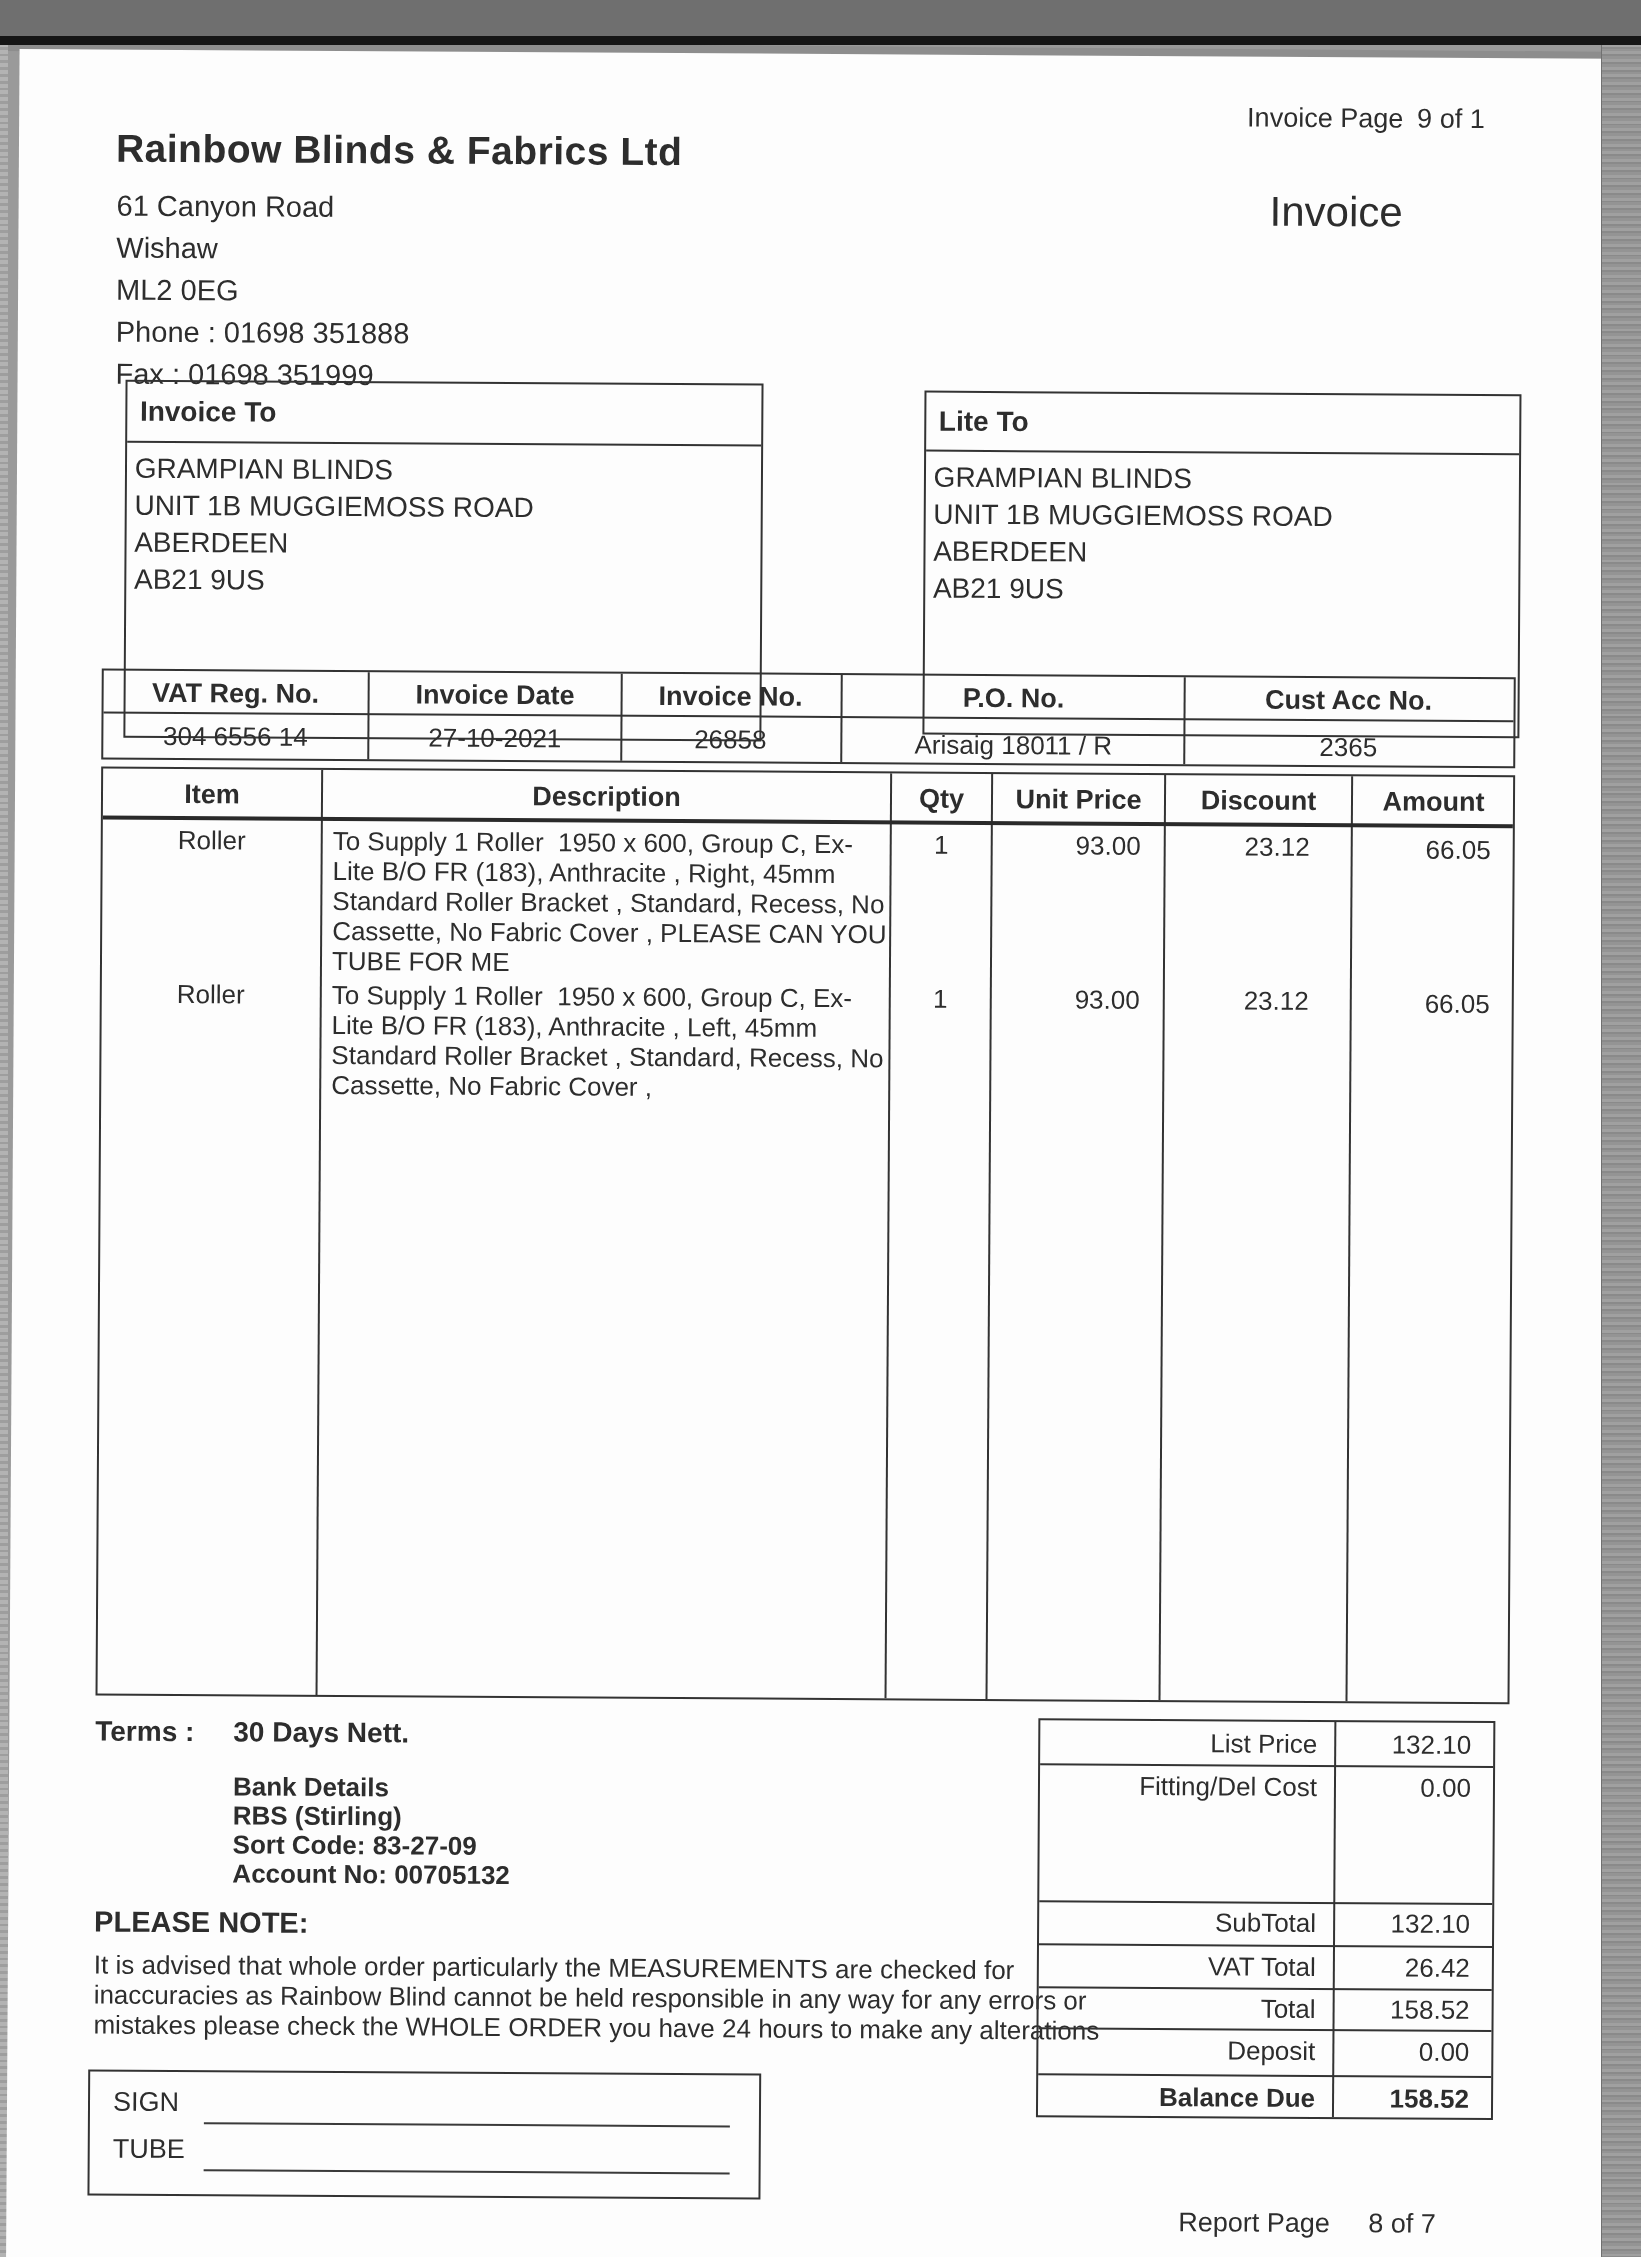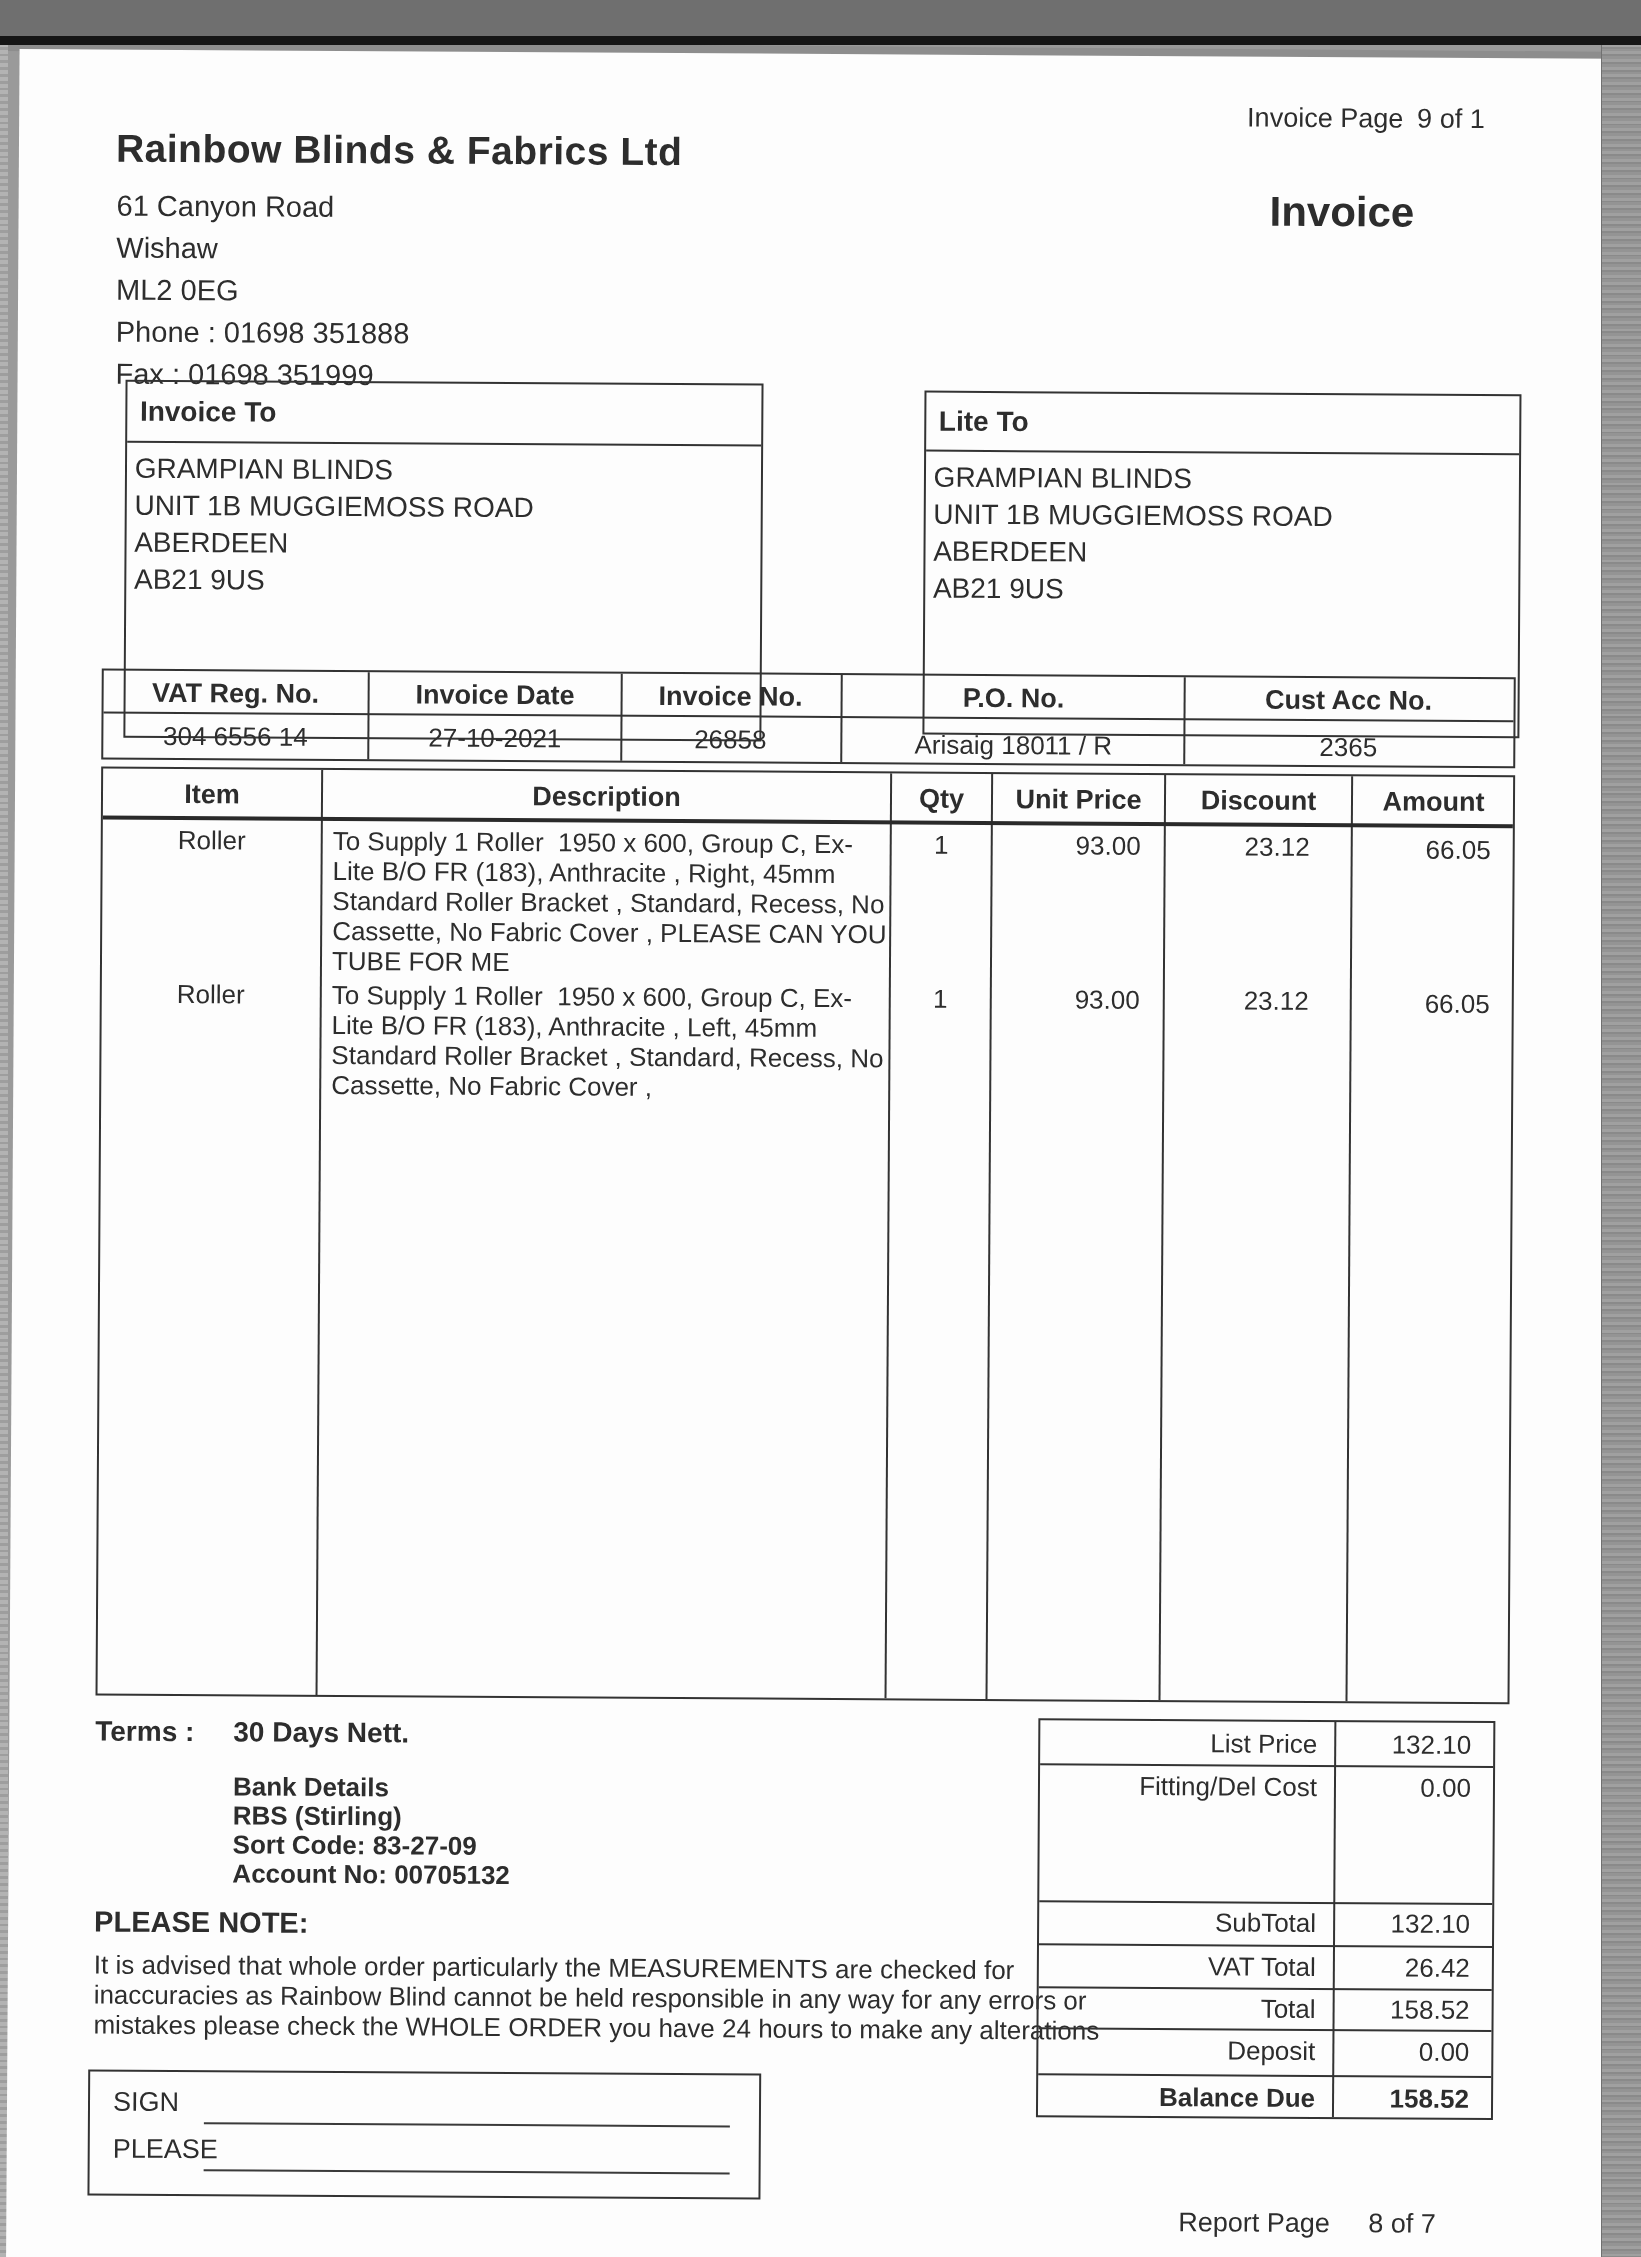--- a/index.html
+++ b/index.html
@@ -24,21 +24,21 @@
   .box{position:absolute;border:2.9px solid #333;box-sizing:border-box;background:transparent;}
   .vline{position:absolute;top:0;bottom:0;width:1.9px;background:#333;}
   .hline{position:absolute;left:0;right:0;height:1.9px;background:#333;}
   .center{text-align:center;}
   .right{text-align:right;}
   
   .company-name{font-size:39px;font-weight:bold;letter-spacing:0.5px;}
   .company-addr{font-size:29px;line-height:42px;}
   .t28{font-size:27px;}
   .t27{font-size:26px;line-height:30px;}
-  .doc-title{font-size:42px;font-weight:bold;}
+  .doc-title{font-size:42px;font-weight:normal;}
   .boxlabel{font-size:28px;font-weight:bold;}
   .addr{font-size:28px;line-height:37px;}
   .cellhead{font-size:27px;font-weight:bold;}
   .cell{font-size:26px;}
   .note-title{font-size:29px;font-weight:bold;}
   .sigline{position:absolute;height:1.9px;background:#3a3a3a;}
 </style>
 </head>
 <body>
 
@@ -179,21 +179,21 @@
       <div class="abs cell right" style="left:0;top:314px;width:277px;">Deposit</div>
       <div class="abs cell right" style="left:296px;top:314px;width:135px;">0.00</div>
 
       <div class="abs cell right b" style="left:0;top:361px;width:277px;">Balance Due</div>
       <div class="abs cell right b" style="left:296px;top:361px;width:135px;">158.52</div>
     </div>
 
     <div class="box" style="left:81px;top:2020px;width:673px;height:126px;">
       <div class="abs t28" style="left:23px;top:15.4px;">SIGN</div>
       <div class="sigline" style="left:114px;top:50px;width:526px;"></div>
-      <div class="abs t28" style="left:23px;top:62px;">PLEASE</div>
+      <div class="abs t28" style="left:23px;top:62px;">TUBE</div>
       <div class="sigline" style="left:114px;top:97px;width:526px;"></div>
     </div>
 
     <div class="abs t28" style="left:1172px;top:2151px;">Report Page</div>
     <div class="abs t28" style="left:1362px;top:2151px;">8 of 7</div>
 
   </div>
 </div>
 
 

